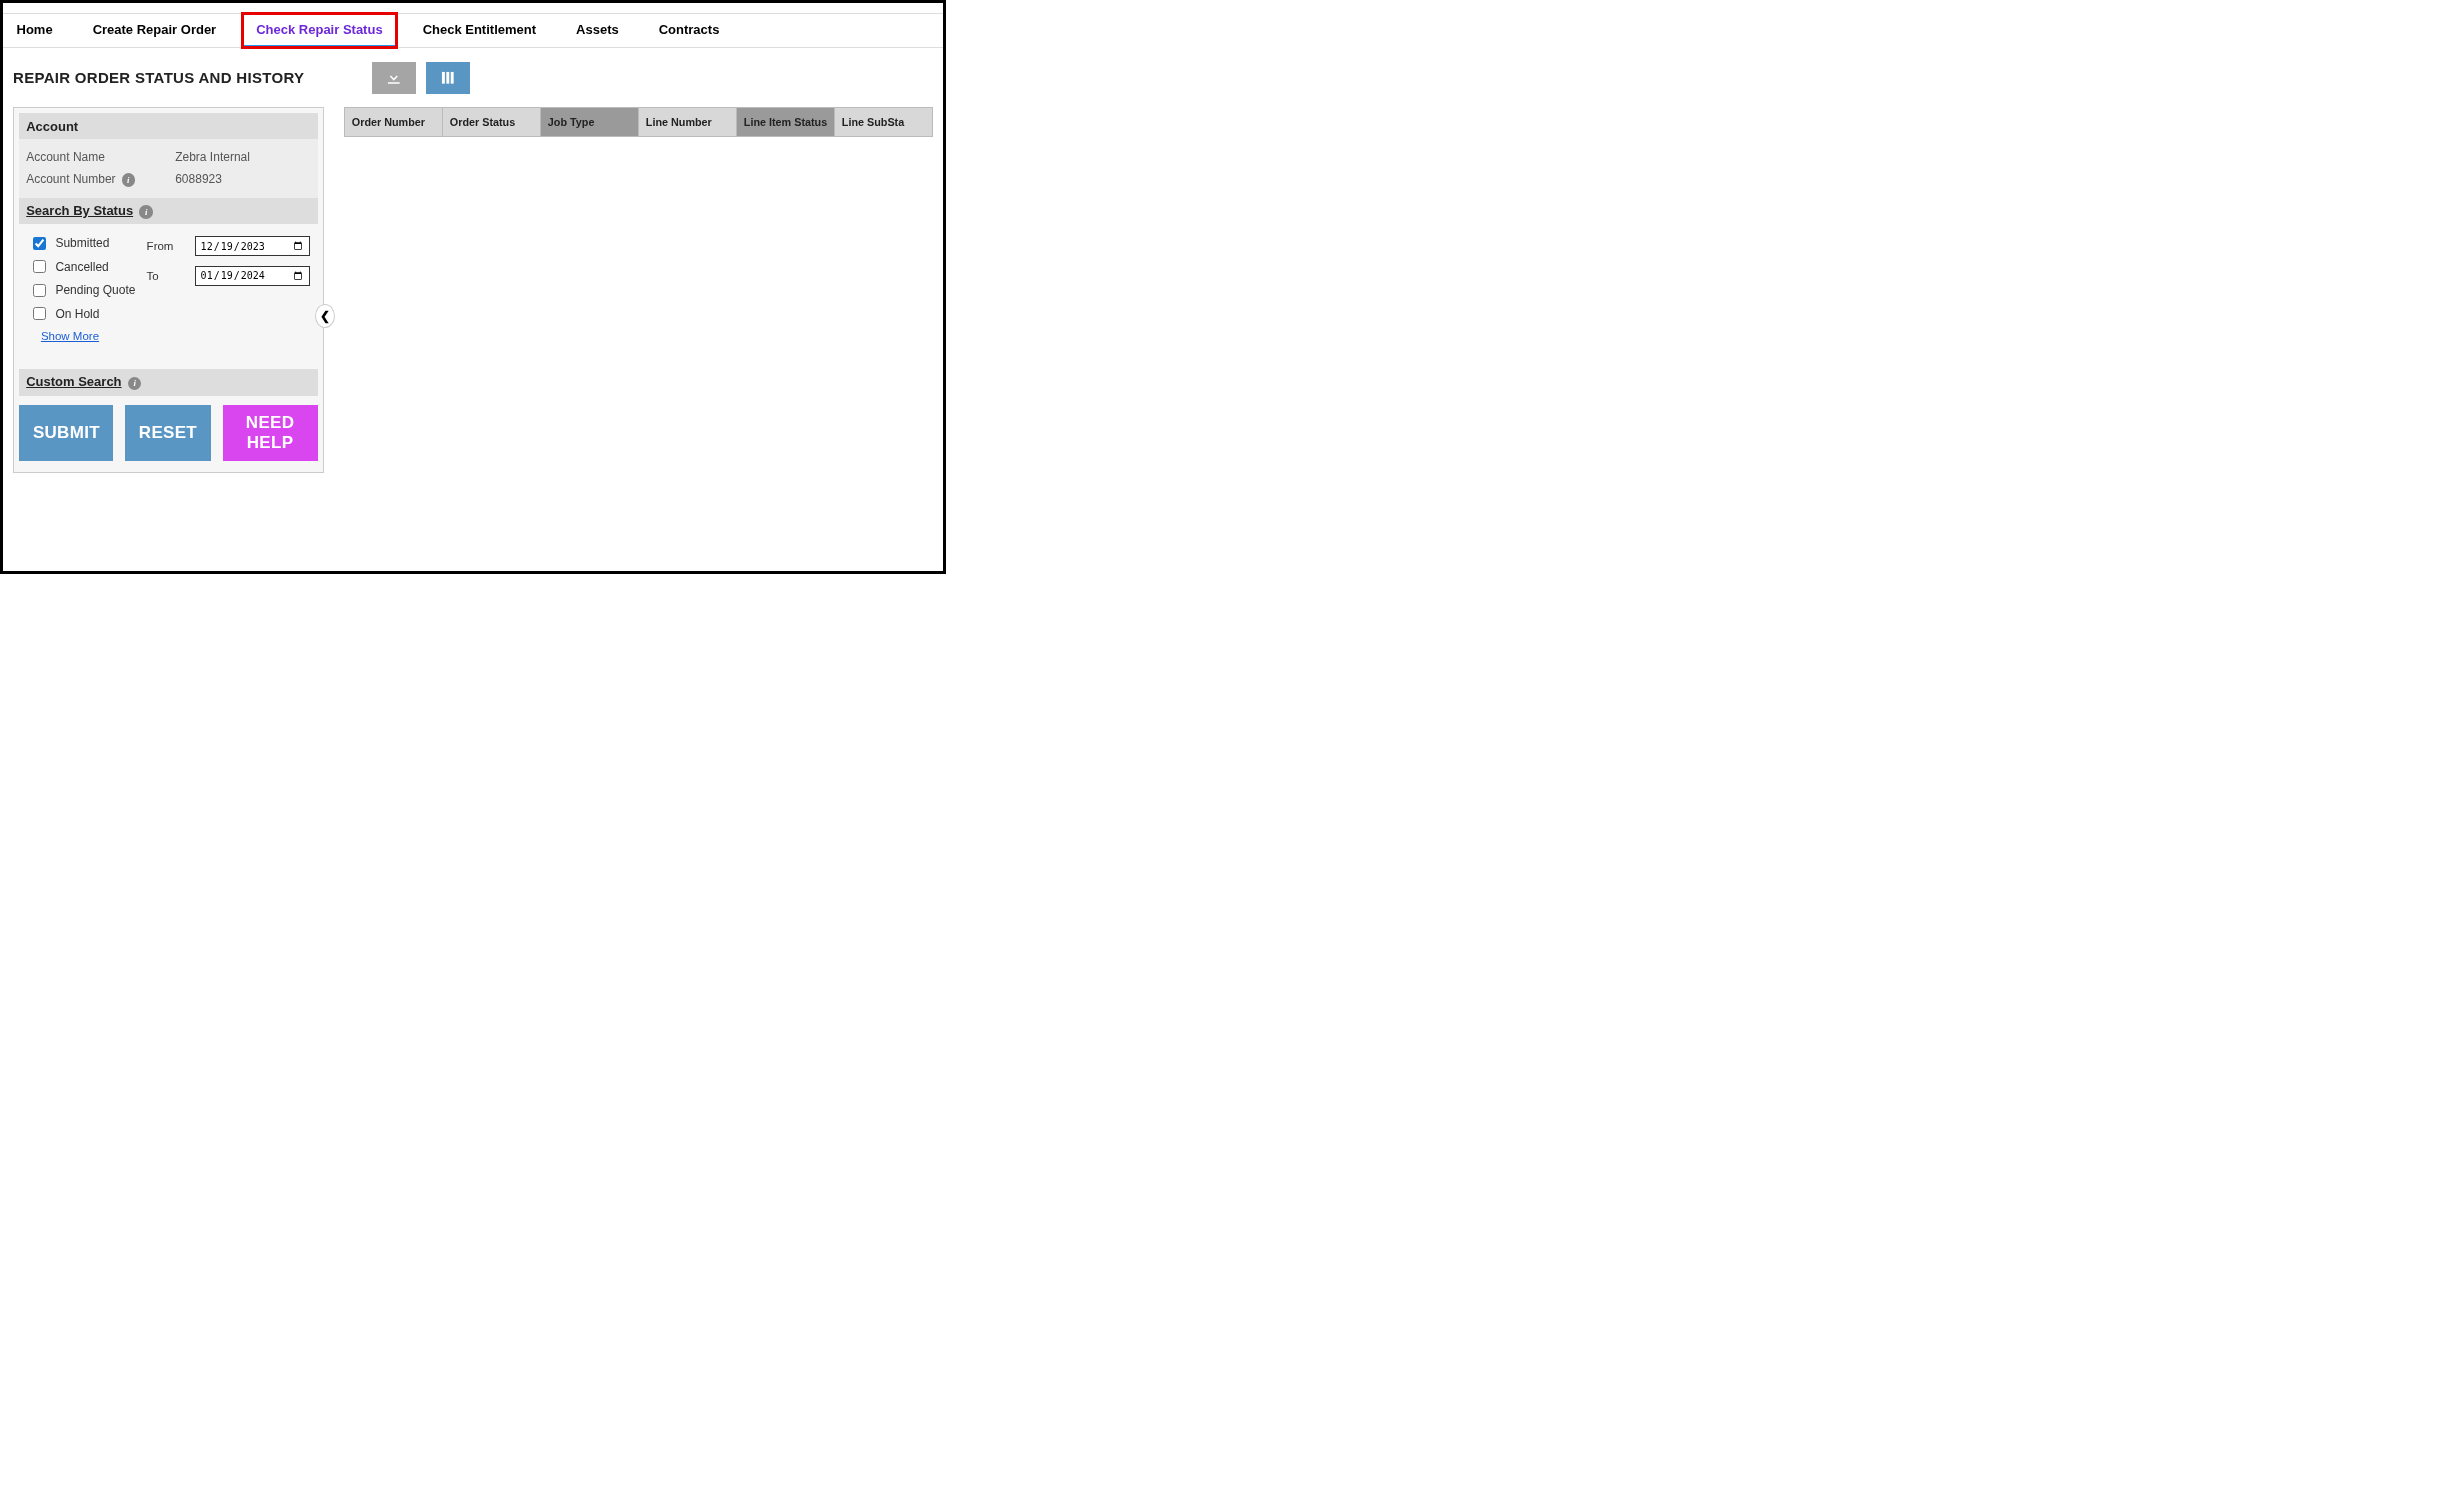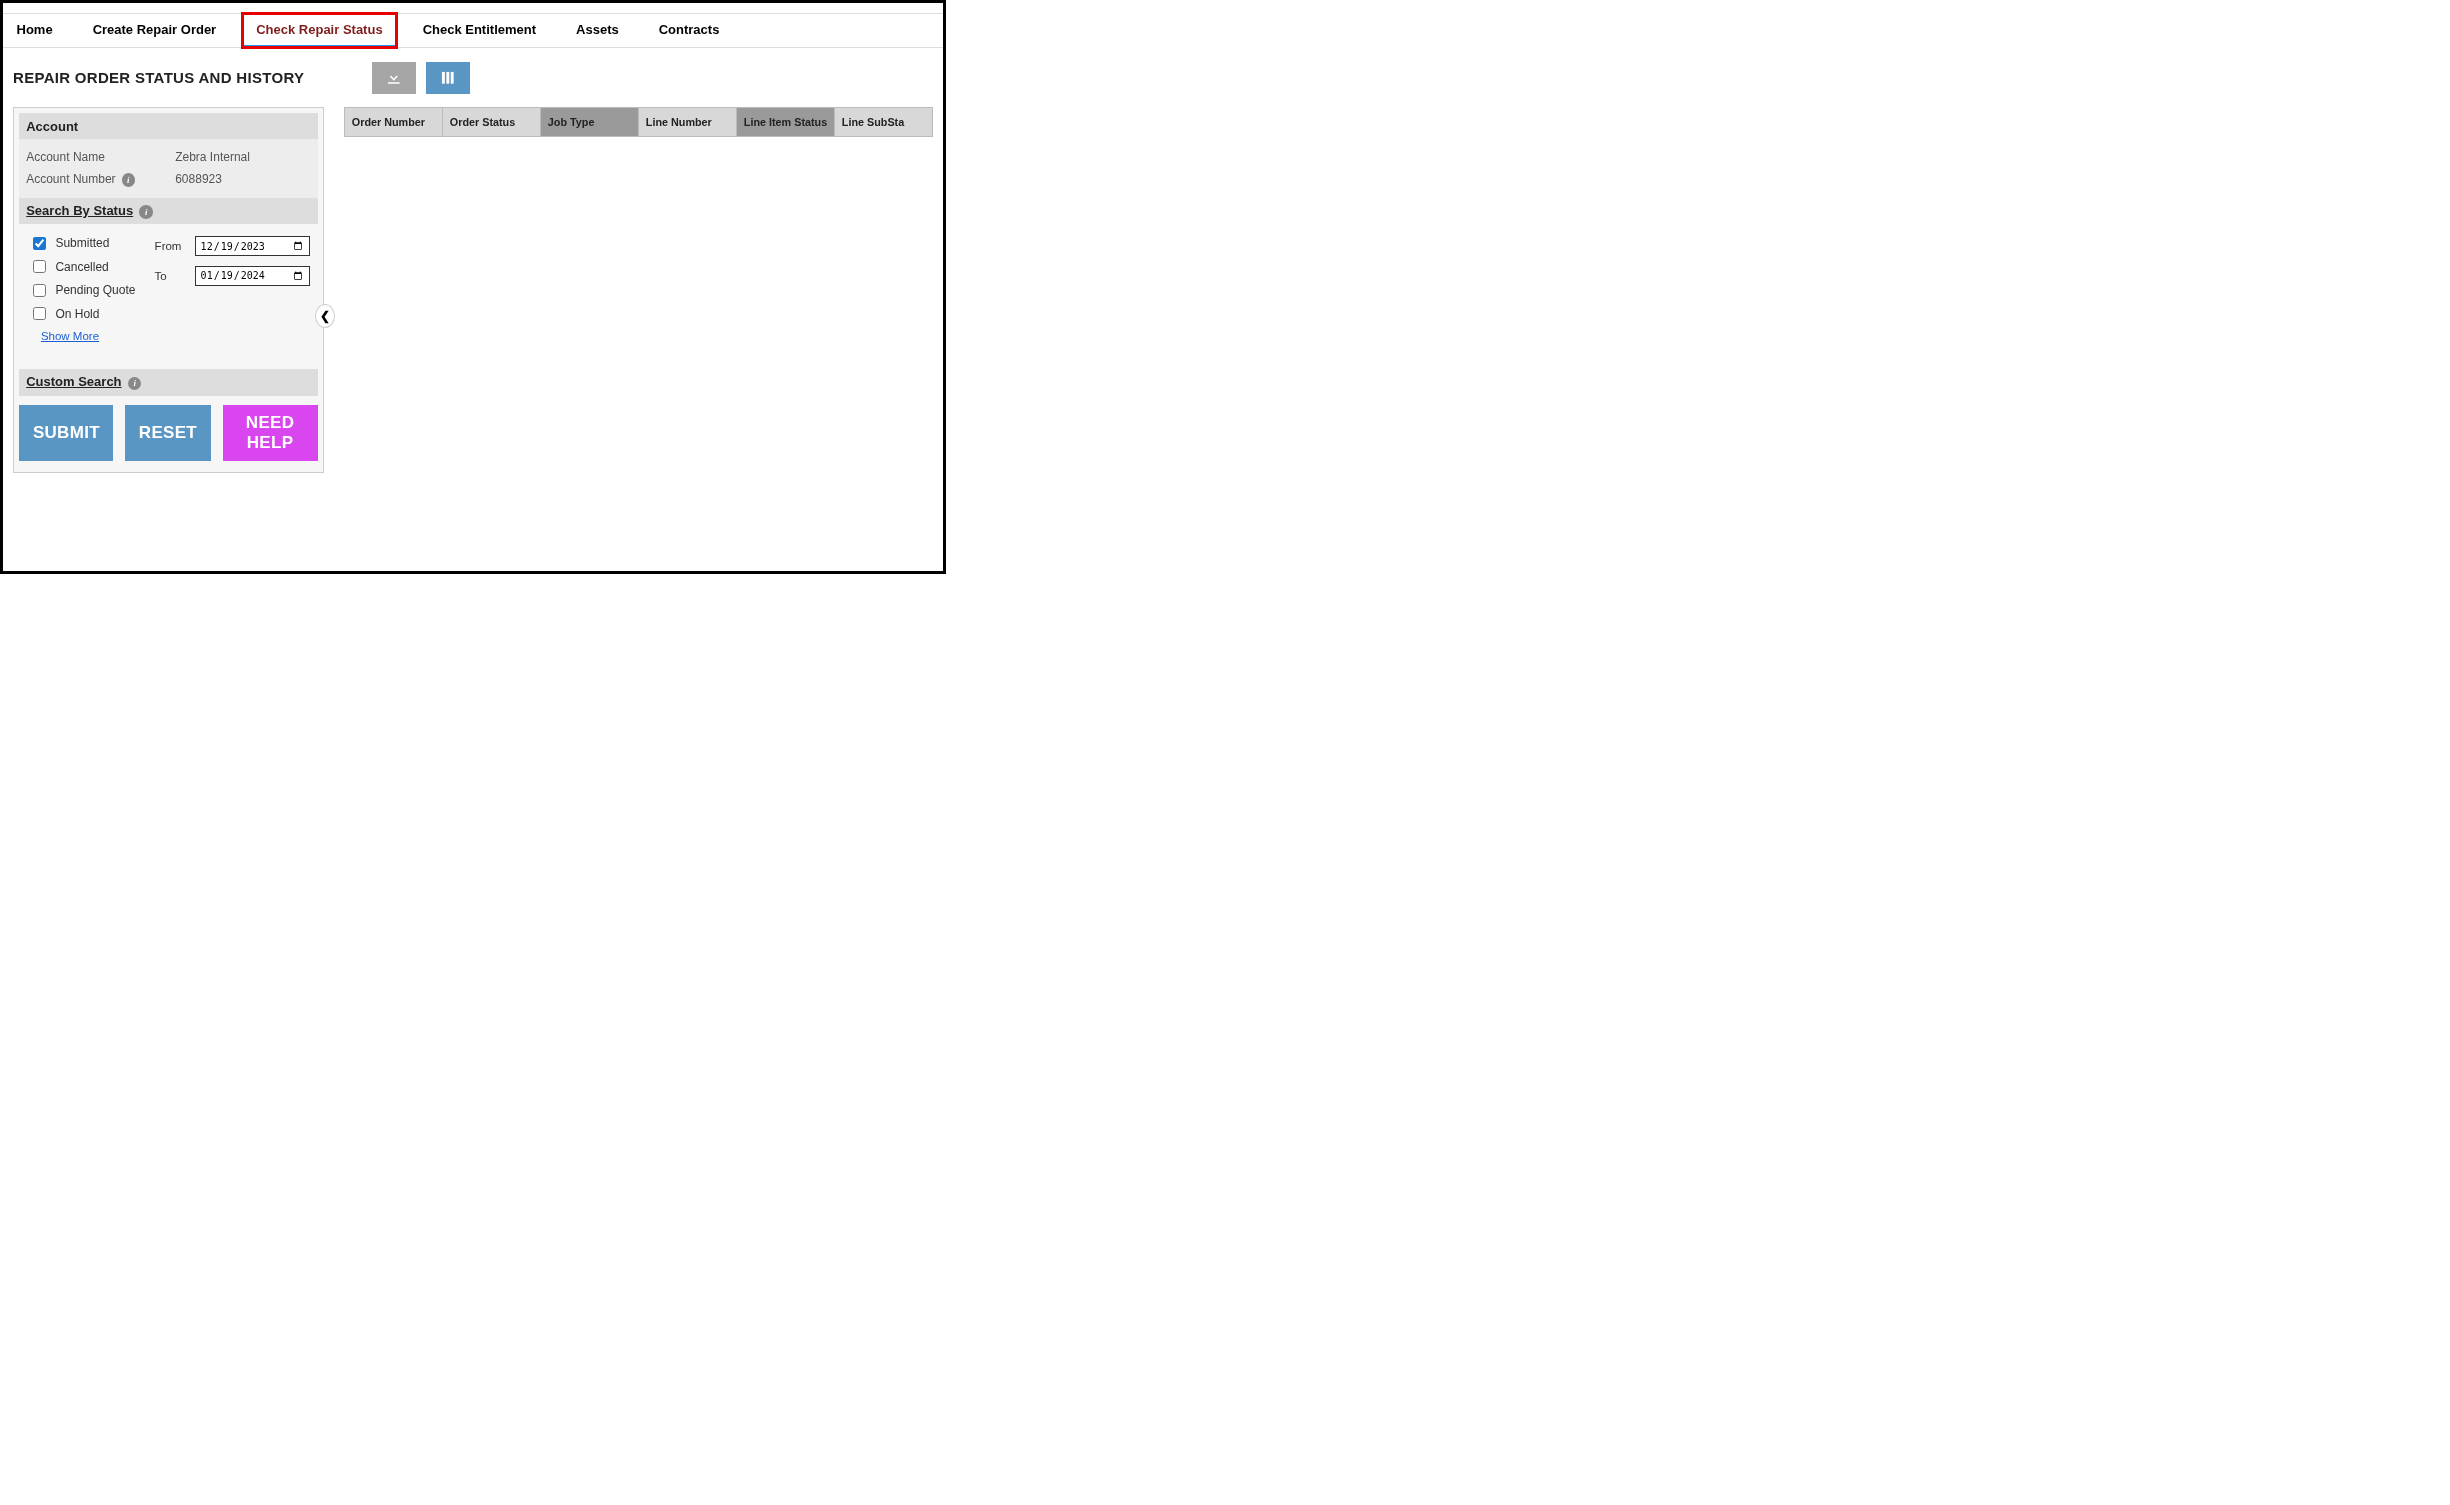--- a/index.html
+++ b/index.html
@@ -22,21 +22,21 @@
     }
     .nav-tab {
       padding: 8px 13.5px;
       font-size: 13px;
       font-weight: bold;
       color: #000;
       cursor: pointer;
       position: relative;
     }
     .nav-tab.active {
-      color: #7f1d1d;
+      color: #6d28d9;
       border-bottom: 2.7px solid #2196F3;
     }
     .nav-tab.highlighted {
       outline: 3.4px solid #e60000;
       outline-offset: -1.4px;
     }
     .content-area {
       padding: 13.5px 10px;
     }
     .page-header-row {
@@ -155,21 +155,21 @@
     .show-more {
       color: #1a5fd6;
       text-decoration: underline;
       font-size: 11.5px;
       margin-left: 8px;
       cursor: pointer;
     }
     .date-col .date-row {
       display: flex;
       align-items: center;
-      gap: 8px;
+      gap: 16px;
       margin-bottom: 9.5px;
       font-size: 11.5px;
       color: #333;
     }
     .date-row label { width: 32px; }
     .date-row input[type=date]{
       width: 115px;
       height: 20px;
       border: 0.7px solid #333;
       padding: 1.4px 4px;

